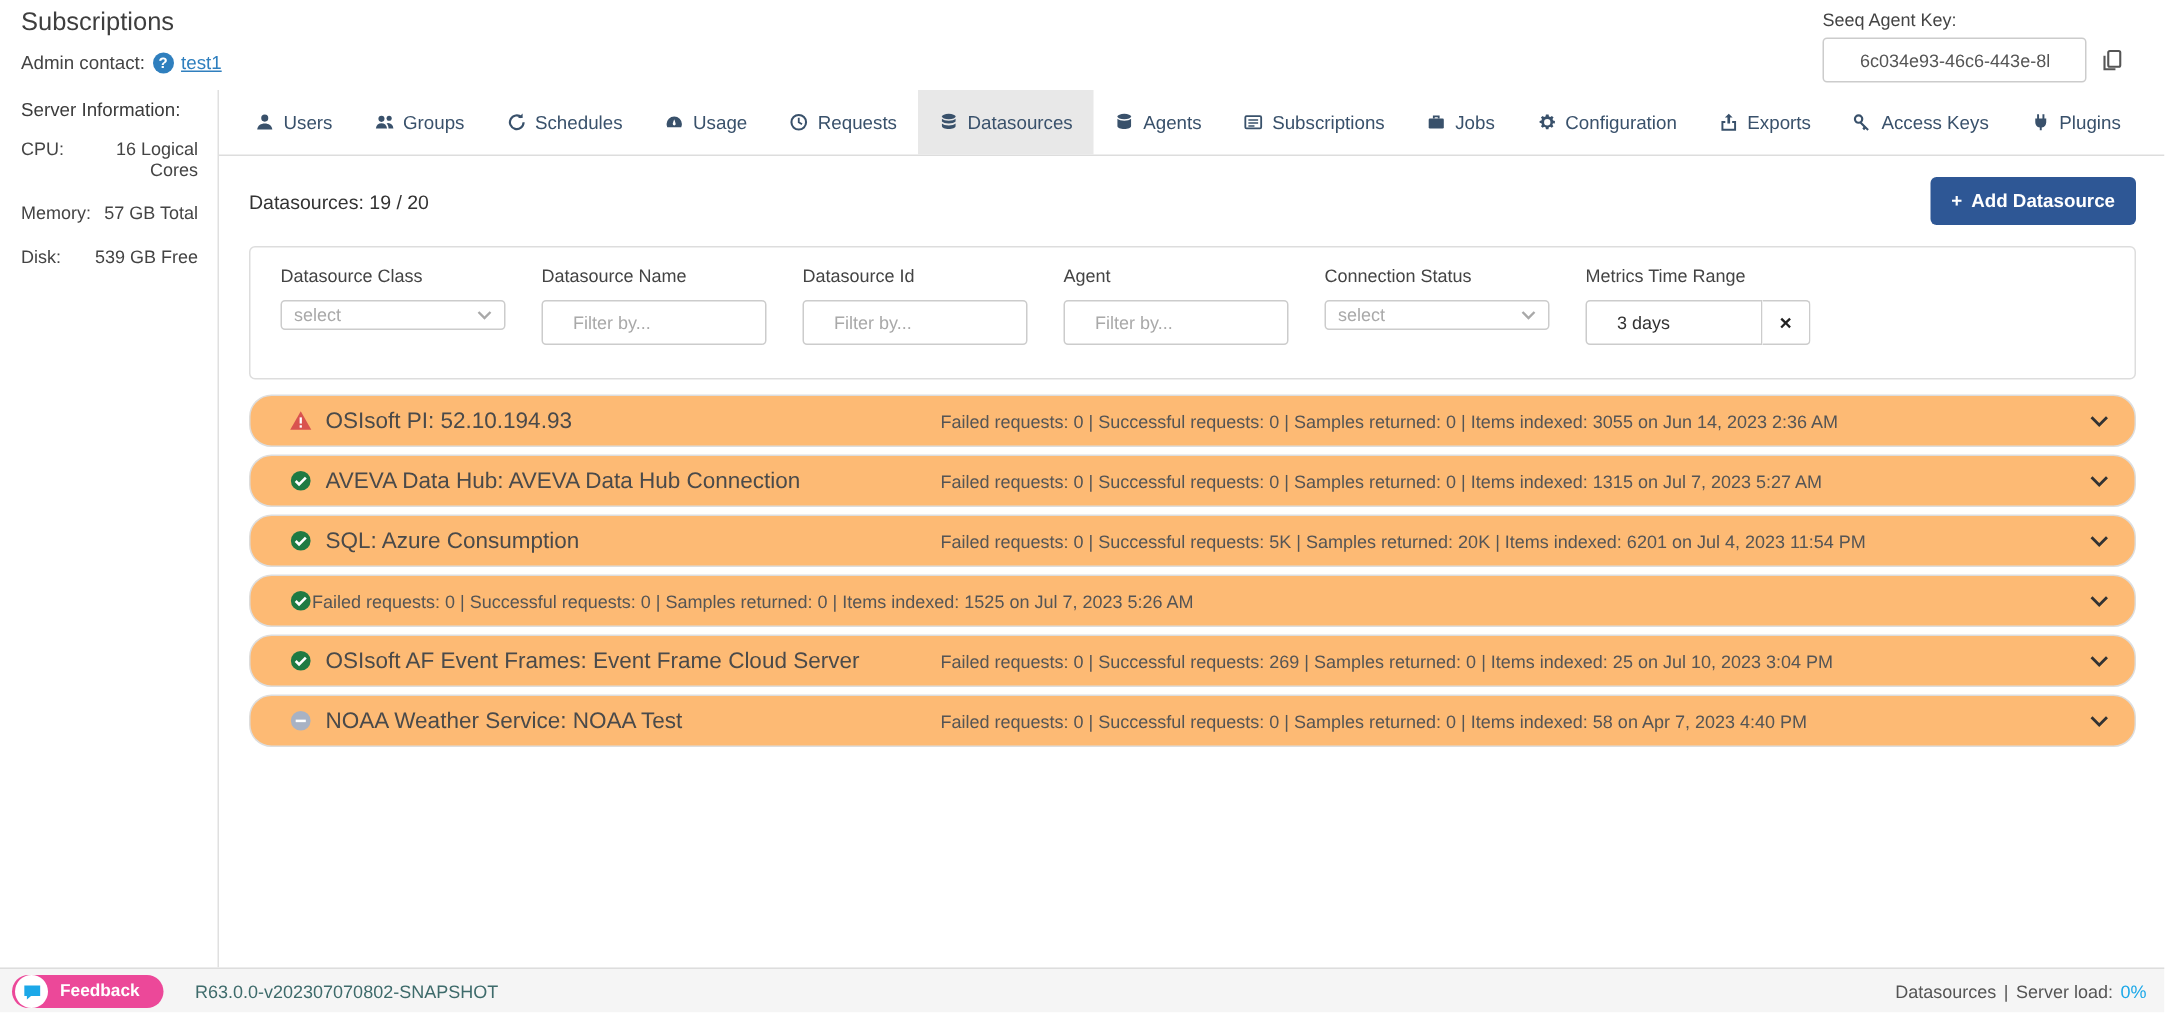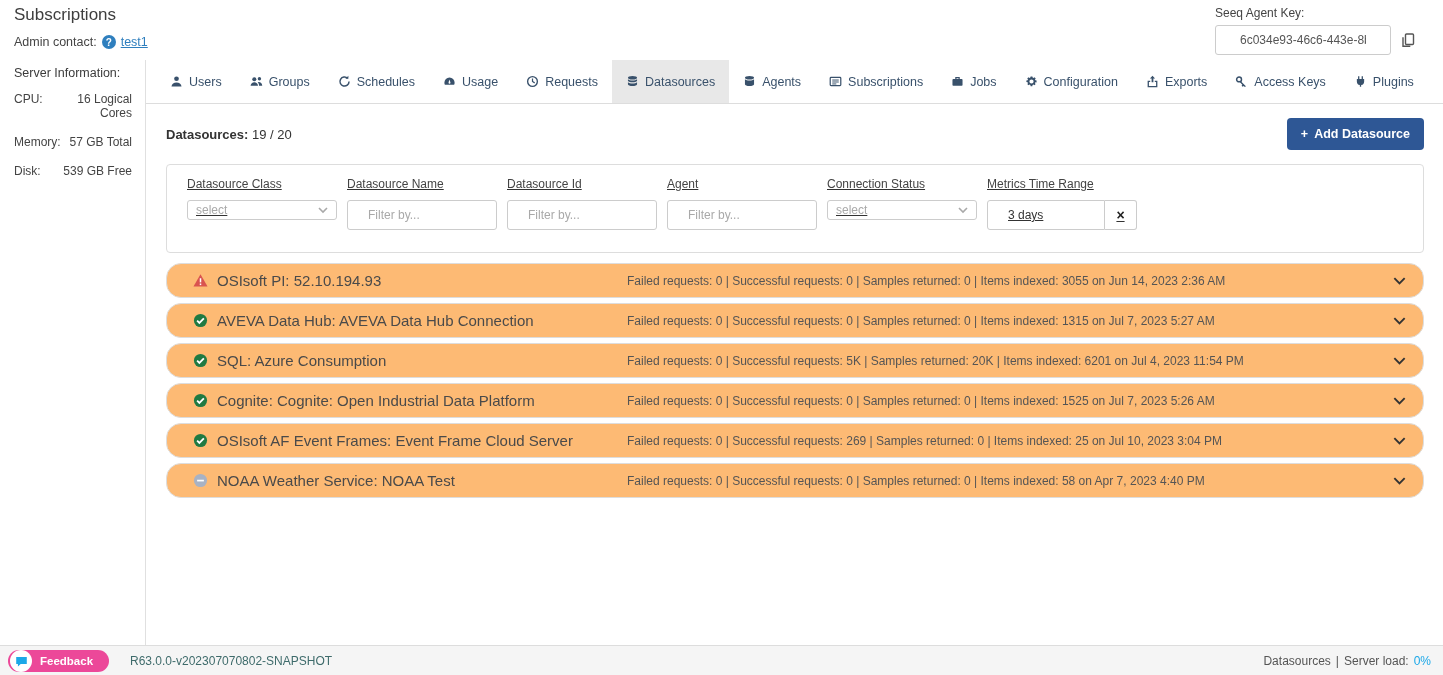--- a/index.html
+++ b/index.html
@@ -38,27 +38,27 @@
     border-bottom:1px solid #ddd; display:flex; align-items:stretch; padding-left:10px; }
   .tab { display:flex; align-items:center; gap:6px; padding:0 14px; font-size:12.5px;
     color:#39516b; cursor:pointer; white-space:nowrap; }
   .tab.active { background:#e8e8e8; }
   .tab svg { width:13px; height:13px; fill:#39516b; flex:0 0 auto; }
 
   
   .main { position:absolute; left:146px; top:104px; right:0; bottom:30px; padding:14px 19px 0 20px; }
   .main-head { display:flex; justify-content:space-between; align-items:flex-start; margin-bottom:14px; }
   .count { font-size:13px; color:#333; padding-top:9px; }
-  .count b { font-weight:bold;text-align:right; }
+  .count b { font-weight:normal;text-align:right; }
   .add-btn { background:#2e5795; color:#fff; border:none; border-radius:4px; font-size:12.5px;
     font-weight:bold; padding:9px 14px; cursor:pointer; display:flex; align-items:center; gap:6px;
     font-family:"Liberation Sans", sans-serif; }
 
   .filter-panel { border:1px solid #ddd; border-radius:4px; padding:12px 20px 22px; margin-bottom:10px;
-    display:flex; gap:10px;text-decoration:underline; }
+    display:flex; gap:24px; }
   .filter { width:150px; }
   .filter .flabel { font-size:12px; color:#444; margin-bottom:9px; }
   .fake-select { height:20px; border:1px solid #ccc; border-radius:3px; background:#fff;
     display:flex; align-items:center; justify-content:space-between; padding:0 8px;
     color:#a9a9a9; font-size:12px; cursor:pointer; }
   .fake-select svg { width:10px; height:10px; stroke:#bbb; fill:none; }
   .filter input { width:100%; height:30px; border:1px solid #ccc; border-radius:3px;
     padding:0 20px; font-size:12px; color:#333; }
   .filter input::placeholder { color:#a9a9a9; }
   .input-group { display:flex; }
@@ -320,21 +320,20 @@
           </svg>
       </span>
     </div>
     <div class="ds-row">
       <span class="ds-status">
         <svg viewBox="0 0 16 16">
             <circle cx="8" cy="8" r="7" fill="#1f7a43"></circle>
             <path d="M4.4 8.2l2.4 2.4 4.8-4.8" stroke="#fff" stroke-width="1.9" fill="none"></path>
           </svg>
       </span>
-      <span class="ds-name">Cognite: Cognite: Open Industrial Data Platform</span>
       <span class="ds-stats">Failed requests: 0 | Successful requests: 0 | Samples returned: 0 | Items indexed: 1525 on Jul 7, 2023 5:26 AM</span>
       <span class="ds-chevron">
         <svg viewBox="0 0 16 16">
             <path d="M2.5 5.5 8 11l5.5-5.5" stroke-width="2" fill="none" stroke="currentColor"></path>
           </svg>
       </span>
     </div>
     <div class="ds-row">
       <span class="ds-status">
         <svg viewBox="0 0 16 16">

